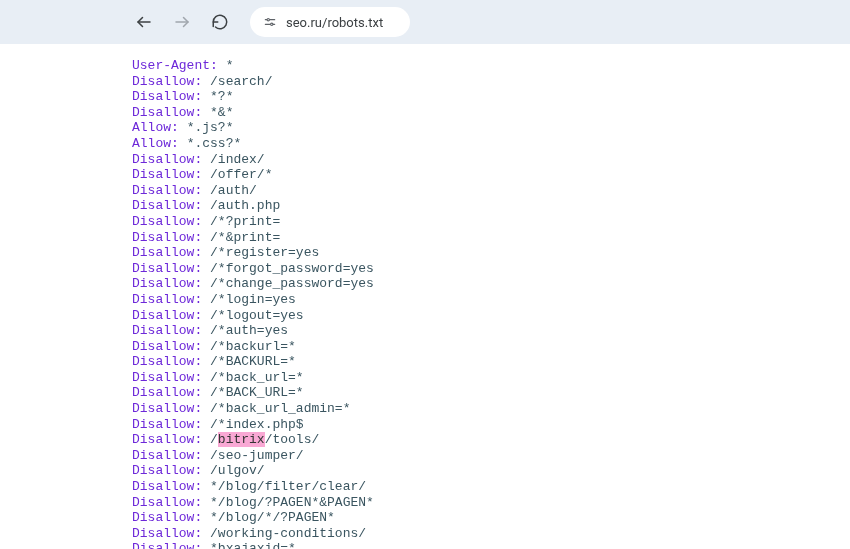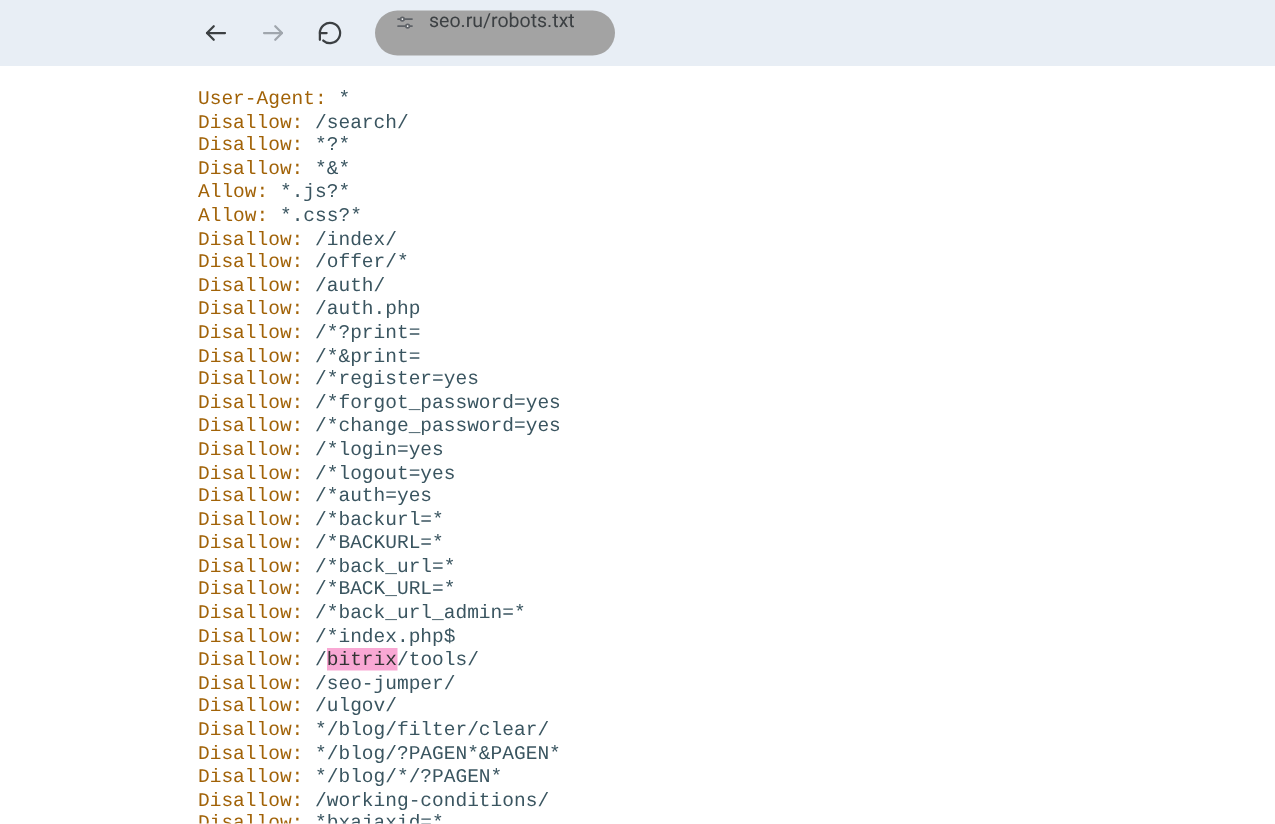--- a/index.html
+++ b/index.html
@@ -25,24 +25,25 @@
       align-items: center;
       justify-content: center;
       border-radius: 50%;
       cursor: pointer;
       color: #3c4043;
     }
     .nav-btn svg { width: 18px; height: 18px; }
     .nav-btn.disabled { color: #a0a6ad; cursor: default; }
     .address-bar {
       flex: 0 0 auto;
-      background: #a3a3a3;
+      background: #ffffff;
       height: 30px;
       border-radius: 15px;
       display: flex;
+      align-items: center;
       padding: 0 12px;
       margin-left: 8px;
       gap: 8px;
       min-width: 160px;
     }
     .site-icon {
       width: 16px;
       height: 16px;
       display: flex;
       align-items: center;
@@ -57,21 +58,21 @@
     }
     .content {
       padding: 14px 0 0 132px;
       font-family: "Courier New", Courier, monospace;
       font-size: 13px;
       line-height: 15.6px;
       color: #3a5560;
       white-space: pre;
     }
     .robots-line { display: block; }
-    .directive { color: #a16207; }
+    .directive { color: #6d28d9; }
     .path { color: #3a5560; }
     .hl {
       background: #f9a8d4;
       color: #333;
     }
   </style>
 </head>
 <body>
 
 <div class="toolbar">

